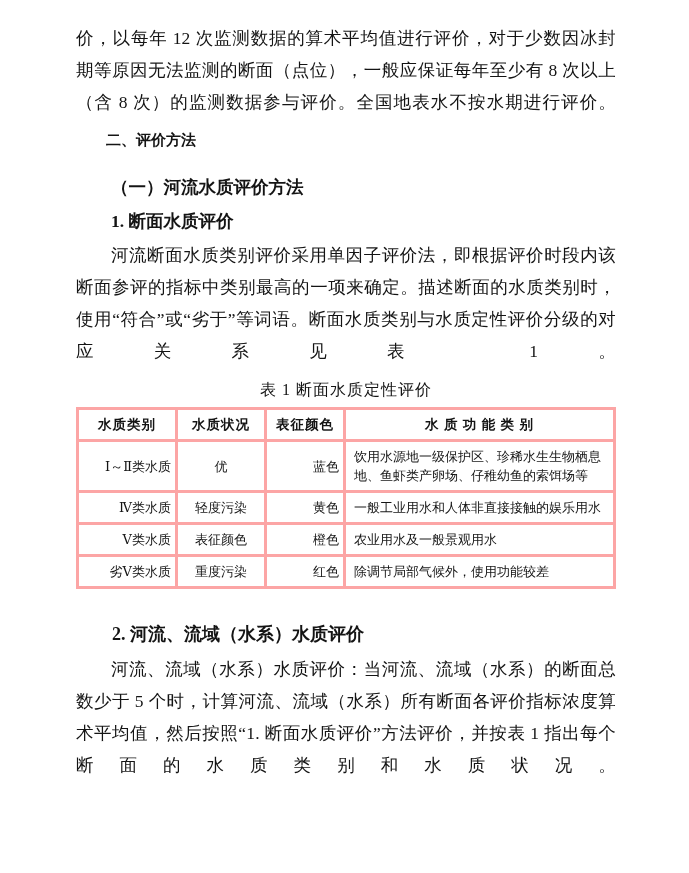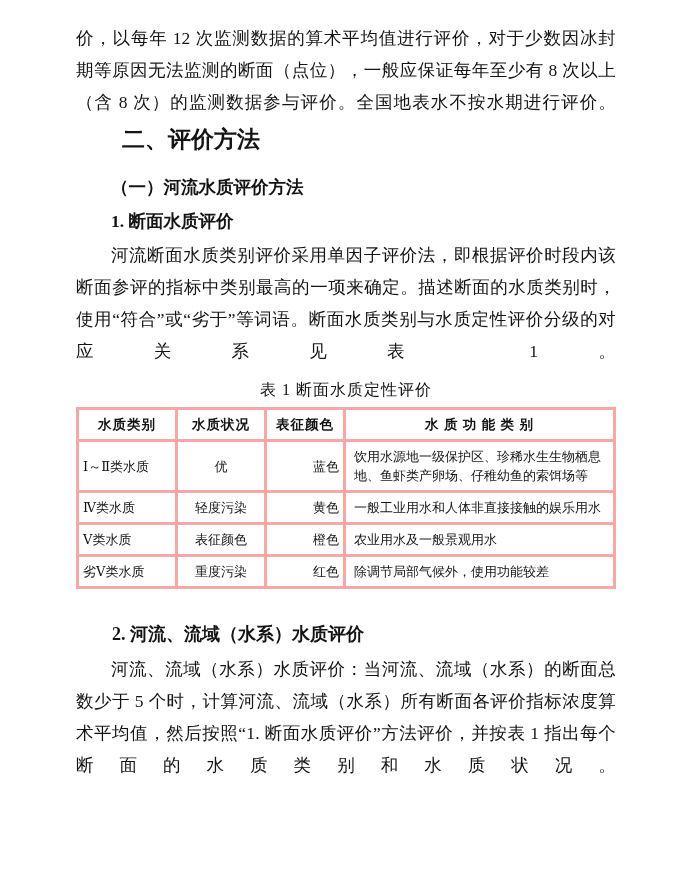--- a/index.html
+++ b/index.html
@@ -34,21 +34,21 @@
     line-height: 32px;
     text-align: justify;
     text-align-last: justify;
     letter-spacing: 0.2px;
   }
   p.indent {
     text-indent: 2em;
   }
   h2.heading {
     margin: 6px 0 0 0;
-    font-size: 23px;
+    font-size: 15px;
     line-height: 32px;
     font-weight: bold;
     text-indent: 2em;
     font-family: "Liberation Serif", "DejaVu Serif", serif;
   }
   h3.heading-sub {
     margin: 15px 0 2px 0;
     font-size: 17.5px;
     line-height: 32px;
     font-weight: bold;
@@ -80,21 +80,21 @@
     border: 3px solid #fca5a5;
     padding: 5px 4px;
     vertical-align: middle;
   }
   table.wq th {
     text-align: center;
     font-weight: bold;
     font-size: 13.5px;
     letter-spacing: 1px;
   }
-  table.wq td.c1 { text-align: left; width: 88px; }
+  table.wq td.c1 { text-align: right; width: 88px; }
   table.wq td.c2 { text-align: center; width: 78px; }
   table.wq td.c3 { text-align: right; width: 68px; }
   table.wq td.c4 { text-align: left; padding-left: 8px; }
   table.wq th.c1 { width: 88px; }
   table.wq th.c2 { width: 78px; }
   table.wq th.c3 { width: 68px; }
   .gap-after-table { height: 18px; }
   .section-2-title {
     font-size: 18px;
     font-weight: bold;

